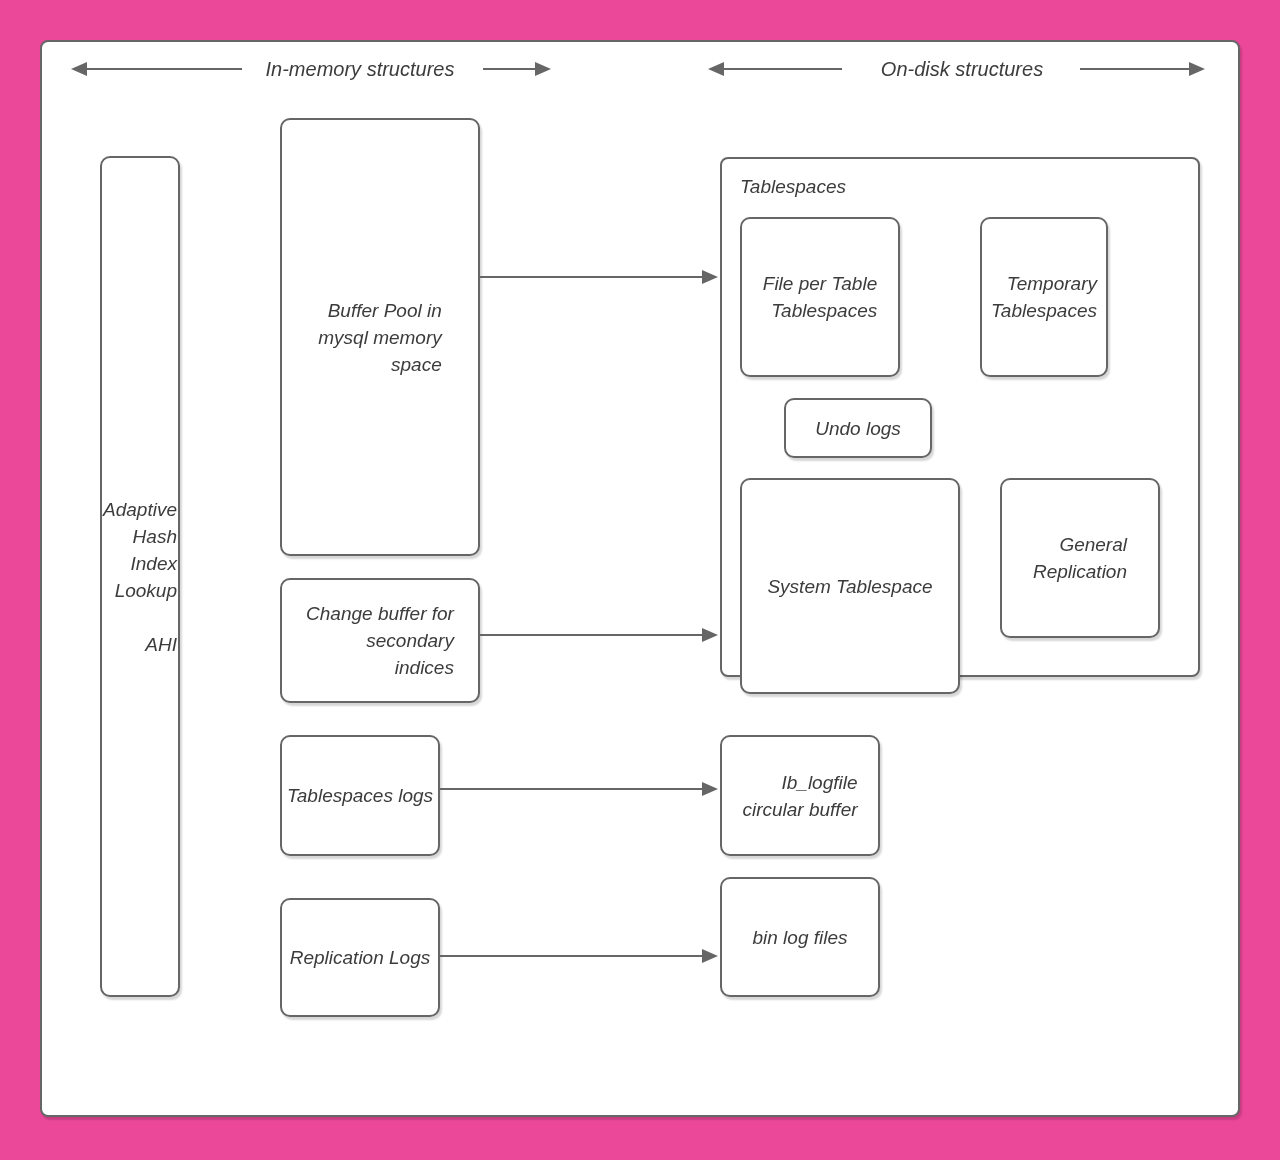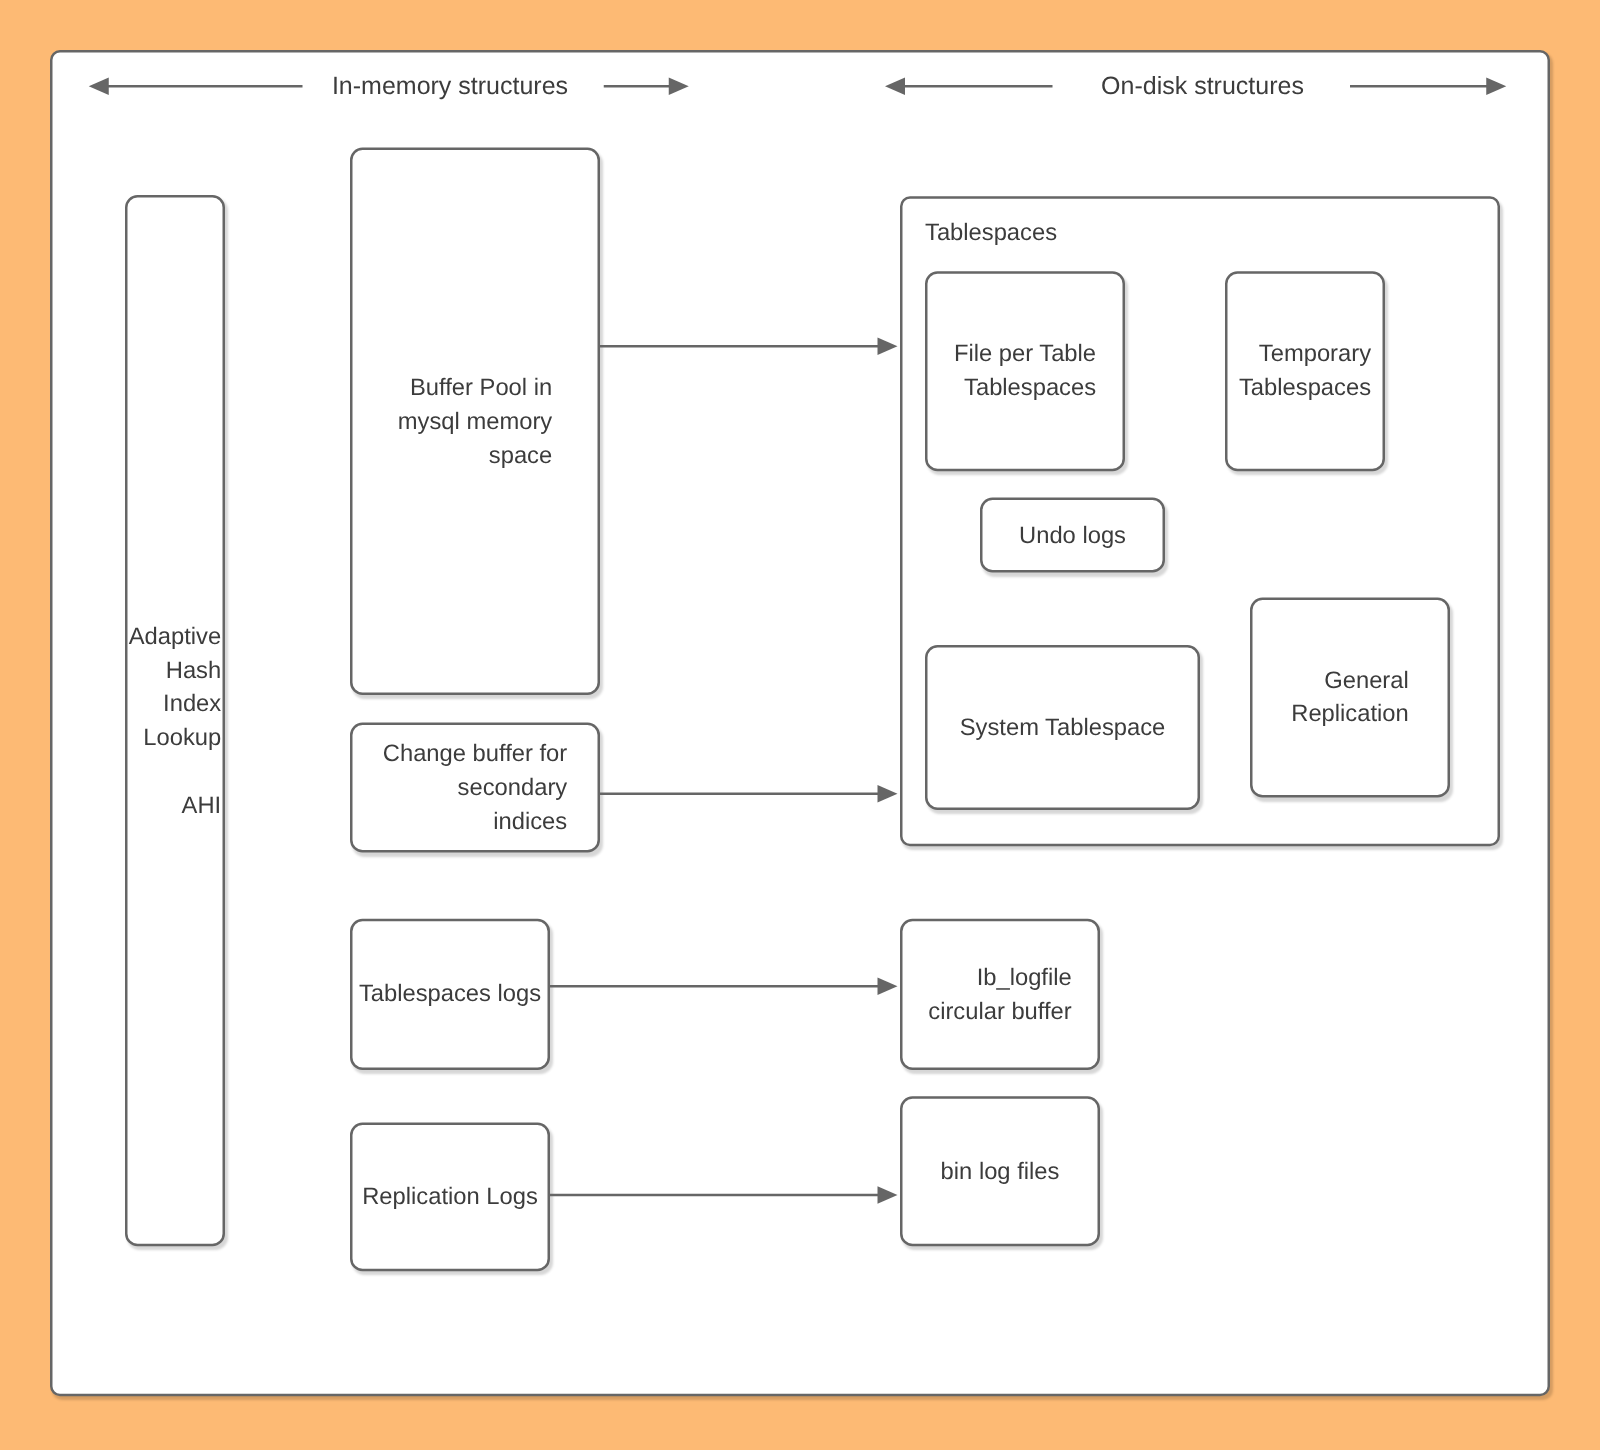--- a/index.html
+++ b/index.html
@@ -5,22 +5,23 @@
   * { margin: 0; padding: 0; box-sizing: border-box; }
   html, body { background: #ffffff; }
   body {
     font-family: "Liberation Sans", "DejaVu Sans", sans-serif;
     color: #3c3c3c;
   }
   #canvas {
     position: relative;
     width: 1280px;
     height: 1160px;
-    background: #fdba74;
+    background: #ec4899;
     overflow: hidden;
+    font-style: italic;
   }
   .frame {
     position: absolute;
     border: 2px solid #666666;
     border-radius: 8px;
     background: #ffffff;
     box-shadow: 2px 3px 2px rgba(0,0,0,0.16);
   }
   .node {
     position: absolute;
@@ -98,21 +99,21 @@
 
   <div class="node" style="left:100px; top:156px; width:80px; height:841px;">
     <span class="label">Adaptive
 Hash
 Index
 Lookup
 
 AHI</span>
   </div>
 
-  <div class="node" style="left:280px; top:578px; width:200px; height:104px;">
+  <div class="node" style="left:280px; top:578px; width:200px; height:125px;">
     <span class="label">Change buffer for
 secondary
 indices</span>
   </div>
 
   <div class="node" style="left:280px; top:735px; width:160px; height:121px;">
     <span class="label">Tablespaces logs</span>
   </div>
 
   <div class="node" style="left:280px; top:898px; width:160px; height:119px;">
@@ -130,21 +131,21 @@
 
   <div class="node" style="left:980px; top:217px; width:128px; height:160px;">
     <span class="label">Temporary
 Tablespaces</span>
   </div>
 
   <div class="node" style="left:740px; top:398px; width:148px; height:60px;margin-left:44px;">
     <span class="label">Undo logs</span>
   </div>
 
-  <div class="node" style="left:740px; top:478px; width:220px; height:132px;margin-top:38px;">
+  <div class="node" style="left:740px; top:478px; width:220px; height:216px;">
     <span class="label">System Tablespace</span>
   </div>
 
   <div class="node" style="left:1000px; top:478px; width:160px; height:160px;">
     <span class="label">General
 Replication</span>
   </div>
 
   <div class="node" style="left:720px; top:735px; width:160px; height:121px;">
     <span class="label">Ib_logfile

